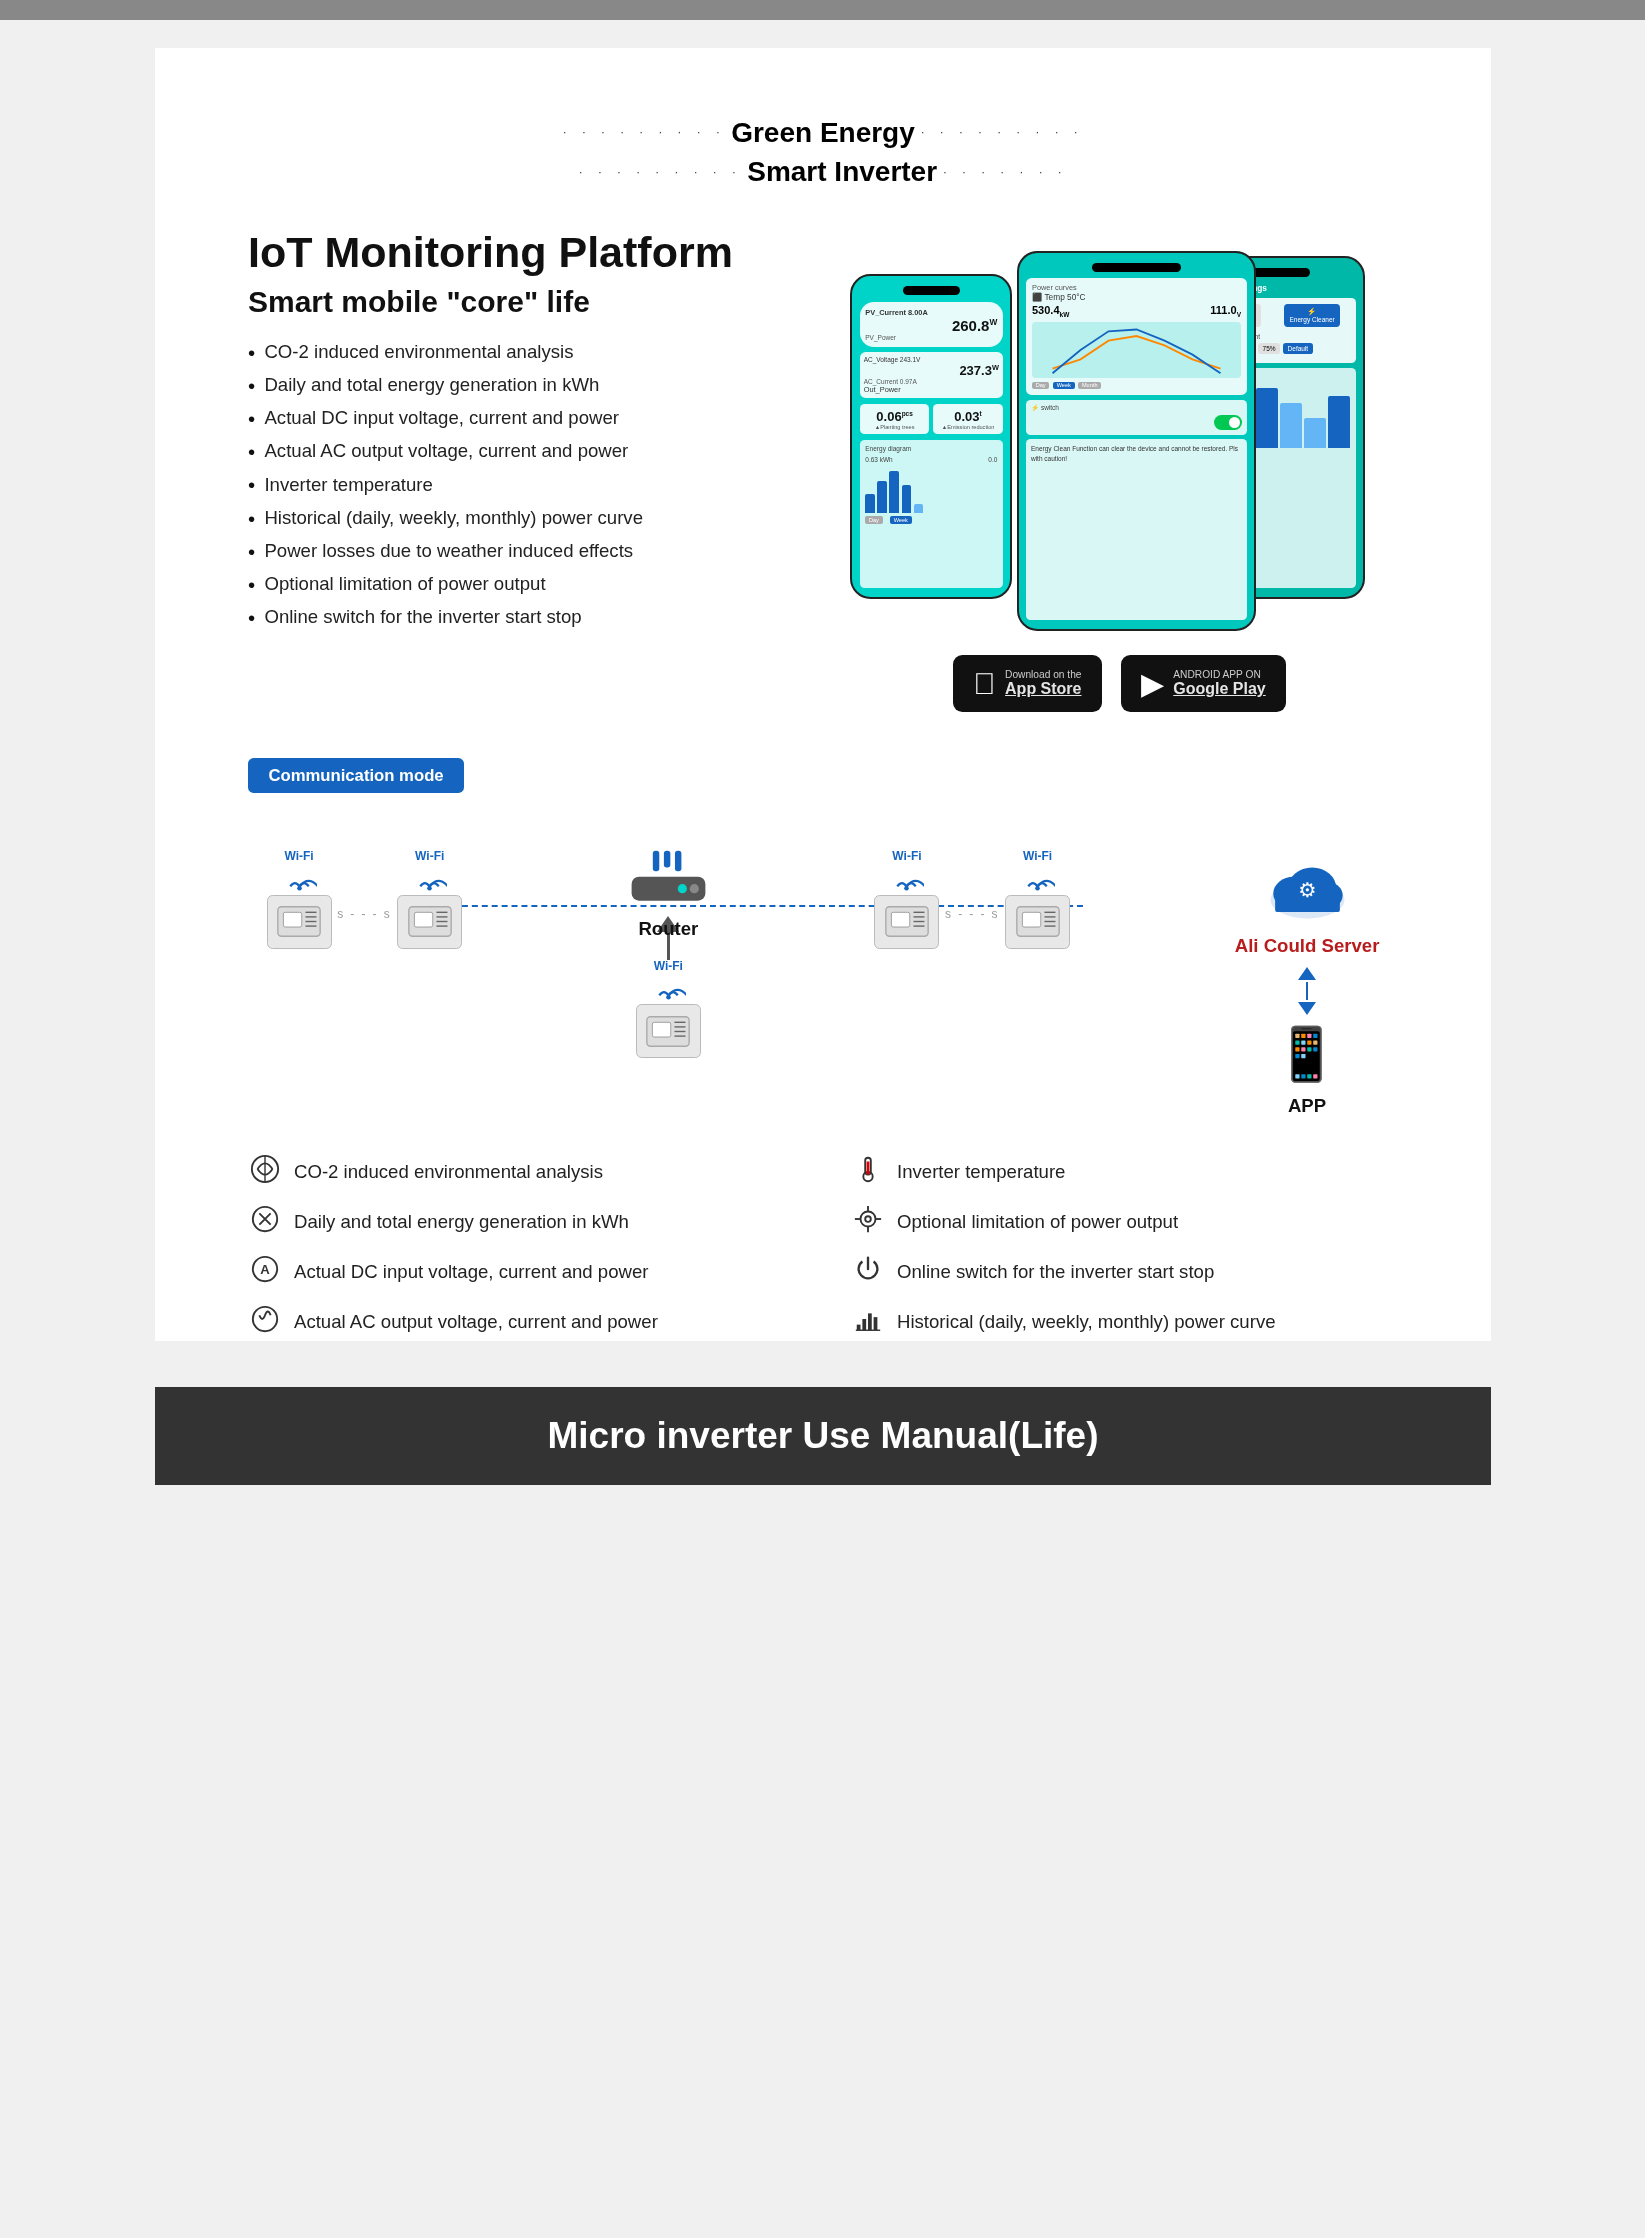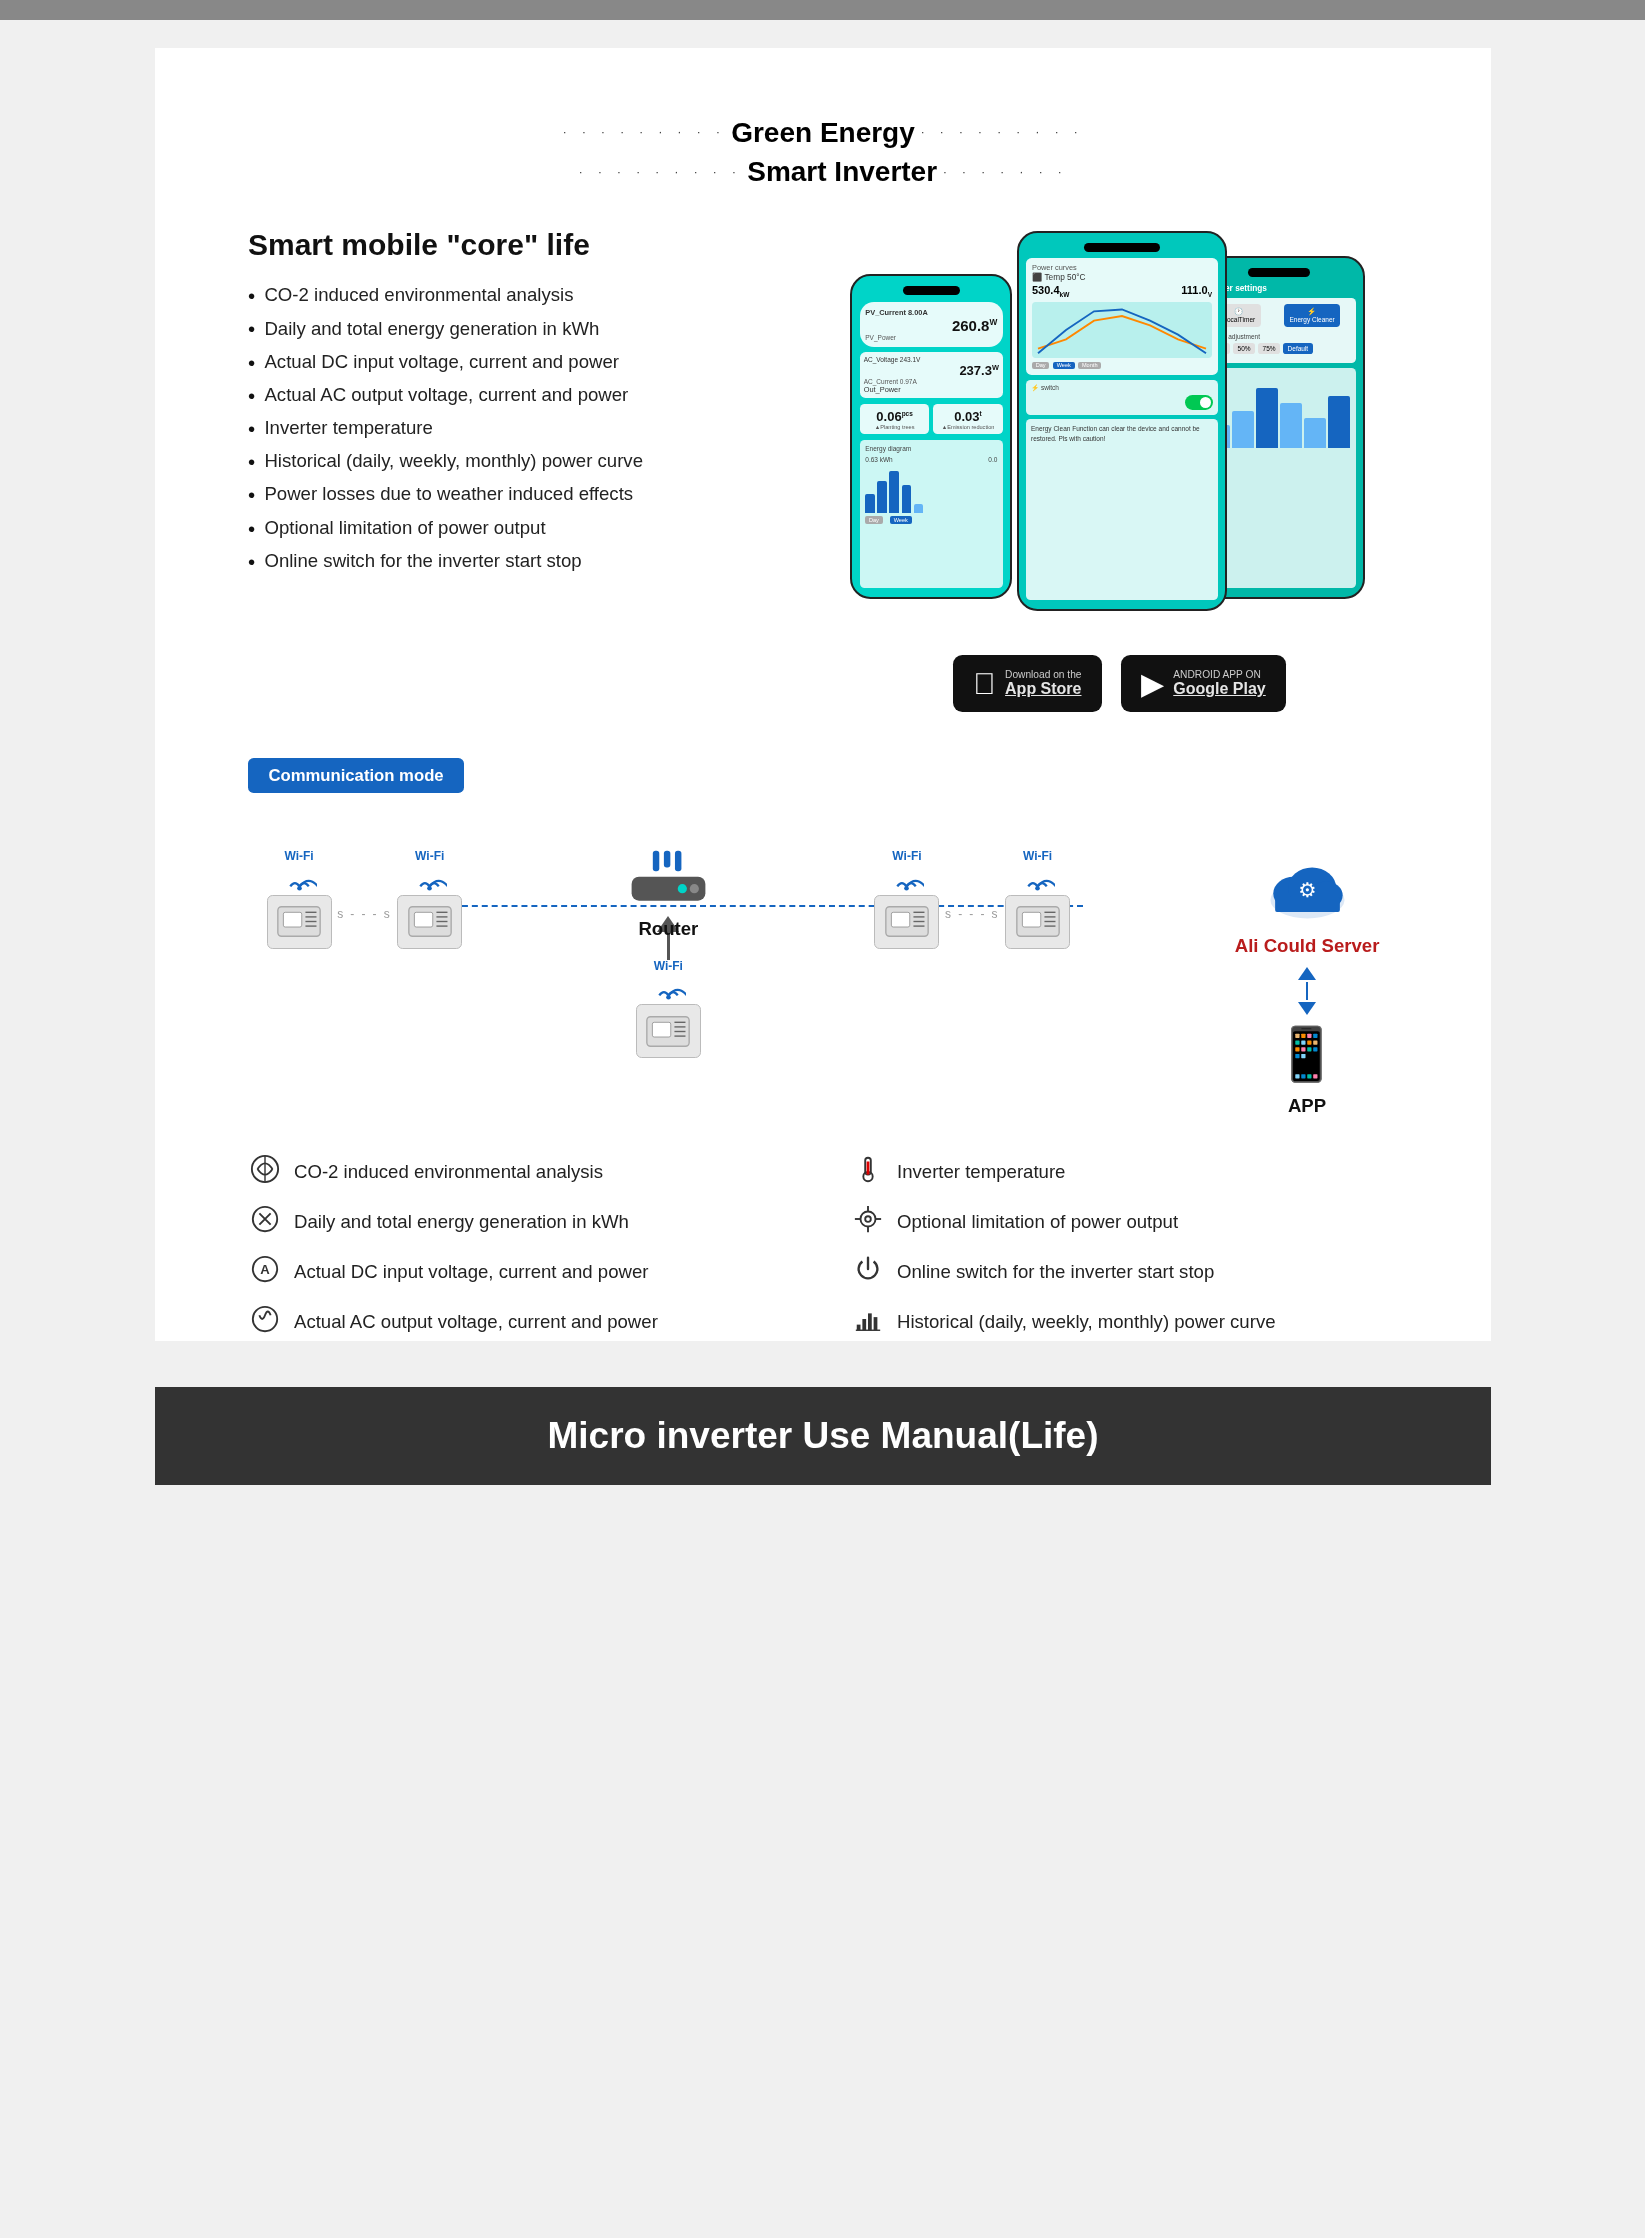--- a/index.html
+++ b/index.html
@@ -207,20 +207,21 @@
       </div>
       <div class="header-dot-row">
         <span class="dot-seq">· · · · · · · · ·</span>
         <span class="green-label">Smart Inverter</span>
         <span class="dot-seq">· · · · · · ·</span>
       </div>
     </div>
 
     <div class="iot-section">
       <div class="iot-left">
+        <div class="iot-title">IoT Monitoring Platform</div>
         <div class="iot-subtitle">Smart mobile "core" life</div>
         <ul class="feature-list">
           <li>
               <span>CO-2 induced environmental analysis</span>
             </li>
           <li>
               <span>Daily and total energy generation in kWh</span>
             </li>
           <li>
               <span>Actual DC input voltage, current and power</span>
@@ -288,21 +289,21 @@
                   <div style="background:#64b5f6;width:9.3px;height:9.3px;border-radius:1.9px 1.9px 0 0;"></div>
                 </div>
                 <div style="display:flex;gap:7.4px;margin-top:3.7px;">
                   <span style="font-size:5.6px;background:#aaa;color:#fff;padding:0.9px 3.7px;border-radius:1.9px;">Day</span>
                   <span style="font-size:5.6px;background:#1565c0;color:#fff;padding:0.9px 3.7px;border-radius:1.9px;">Week</span>
                 </div>
               </div>
             </div>
           </div>
 
-          <div style="position:absolute;left:176px;top:3px;width:210px;height:380px;border-radius:20.4px;border:2.8px solid #222;overflow:hidden;background:#00c8bc;z-index:3;">
+          <div style="position:absolute;left:176px;top:23px;width:239px;height:380px;border-radius:20.4px;border:2.8px solid #222;overflow:hidden;background:#00c8bc;z-index:3;">
             <div style="padding:9.3px 7.4px;height:100%;display:flex;flex-direction:column;">
               <div style="width:40%;height:9.3px;background:#000;border-radius:4.6px;margin:0 auto 5.6px;"></div>
               <div style="background:rgba(255,255,255,0.9);border-radius:5.6px;padding:5.6px;margin-bottom:4.6px;">
                 <div style="font-size:7.4px;color:#555;">Power curves</div>
                 <div style="font-size:8.3px;color:#333;margin-bottom:1.9px;">⬛ Temp 50°C</div>
                 <div style="display:flex;gap:3.7px;justify-content:space-between;margin-bottom:3.7px;">
                   <span style="font-size:11px;font-weight:bold;">530.4<sub style="font-size:6.5px;">kW</sub></span>
                   <span style="font-size:11px;font-weight:bold;">111.0<sub style="font-size:6.5px;">V</sub></span>
                 </div>
                 <div style="height:56px;position:relative;background:rgba(0,200,190,0.2);border-radius:3.7px;overflow:hidden;">

